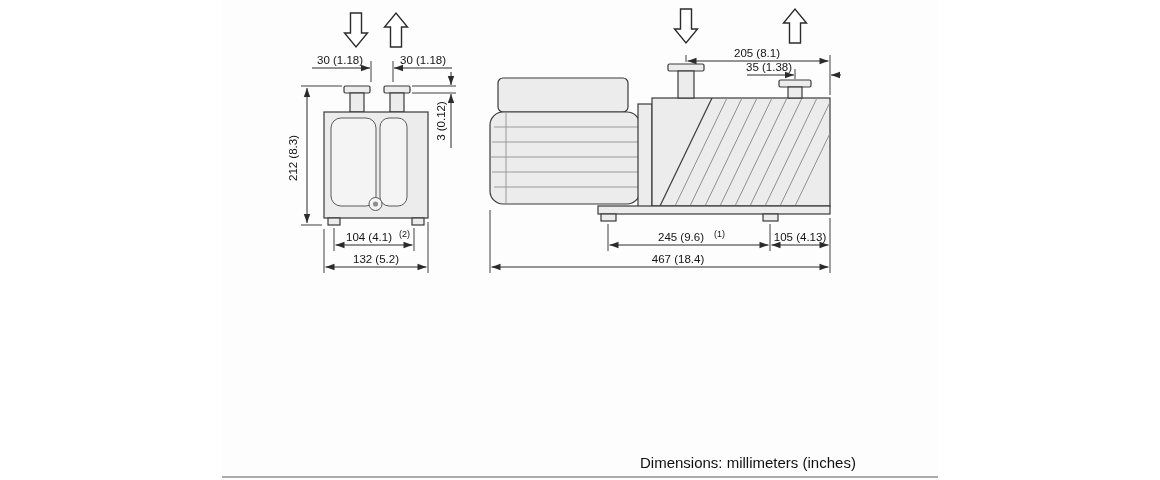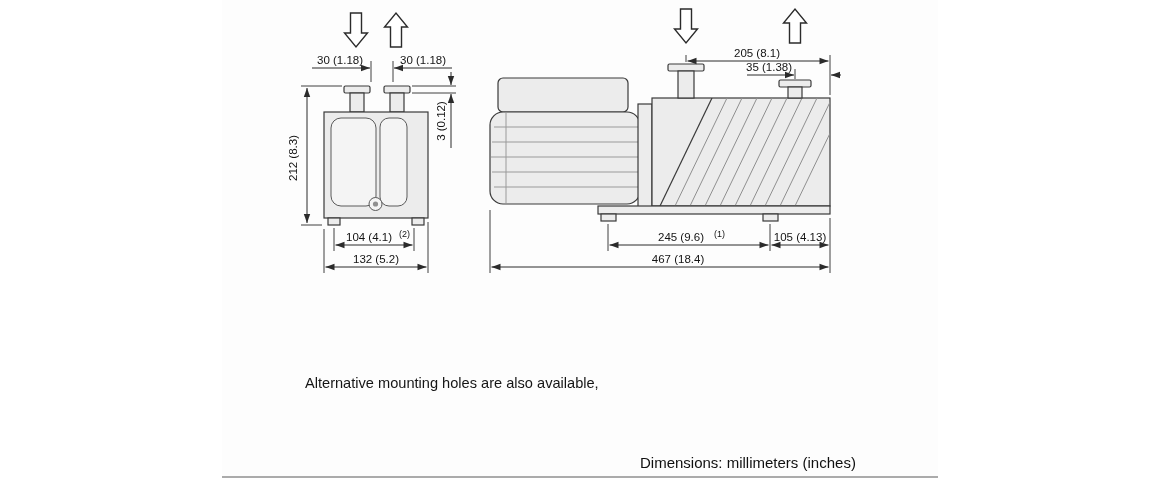--- a/index.html
+++ b/index.html
@@ -176,17 +176,16 @@
 
         <line class="ext" x1="490" y1="210" x2="490" y2="273"></line>
         <line class="ext" x1="830" y1="218" x2="830" y2="273"></line>
         <line class="dim" x1="491.5" y1="267" x2="828.5" y2="267" marker-start="url(#da)" marker-end="url(#da)"></line>
         <text class="dim-text mid" x="678" y="262.5">467 (18.4)</text>
       </g>
     </g>
   </svg>
 
   <div class="notes">
-    <div>Alternative mounting holes are also available,</div>
   </div>
 
   <div class="footer-caption">Dimensions: millimeters (inches)</div>
 </div>
 
 </body></html>

